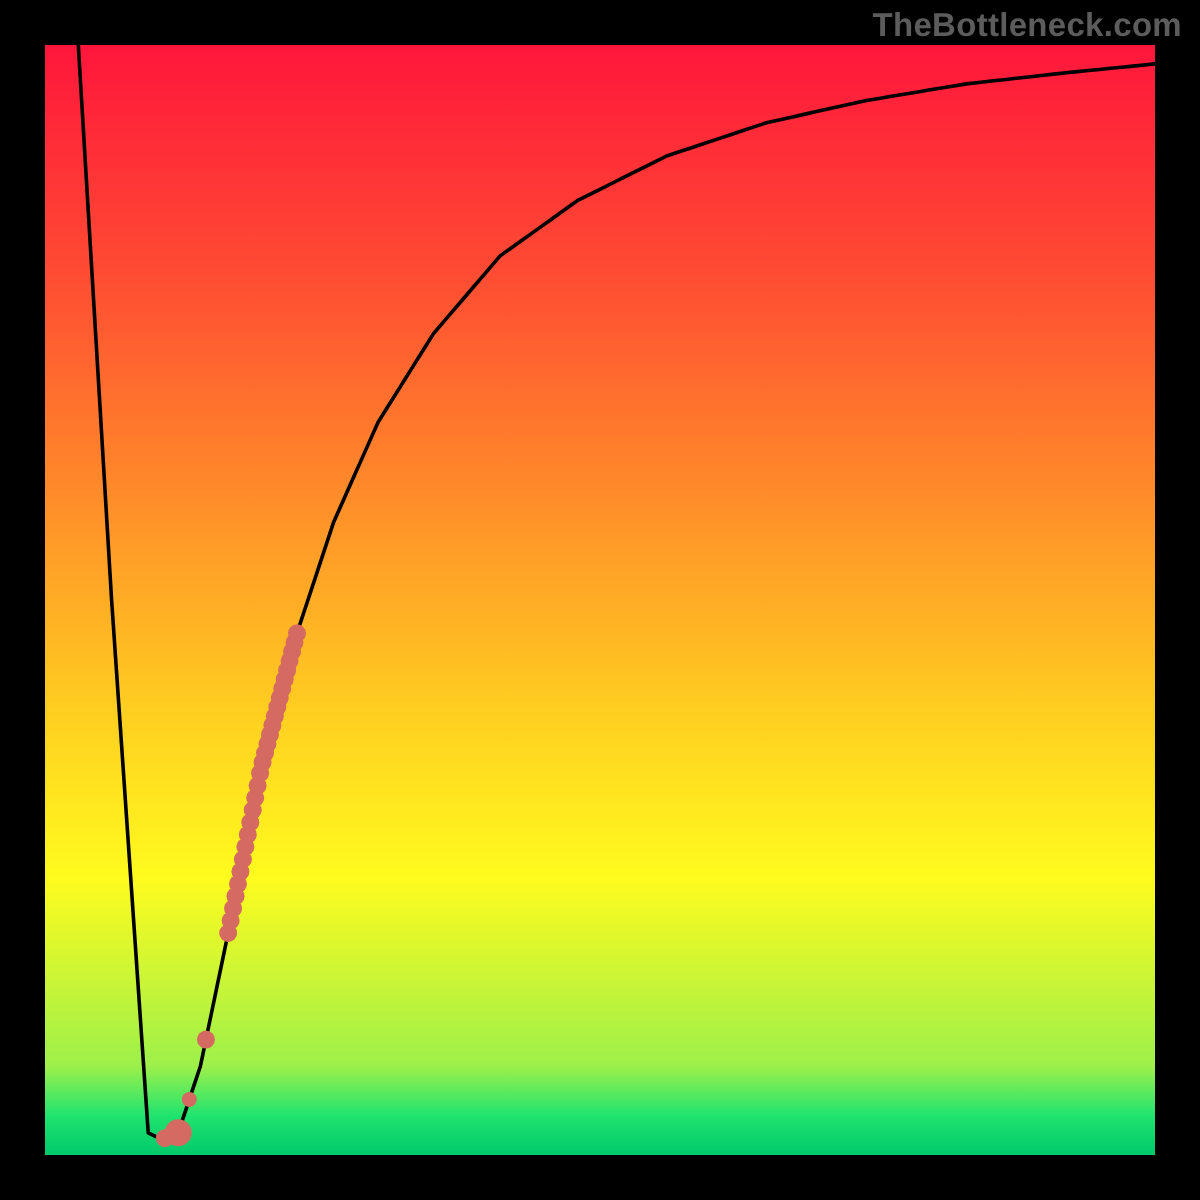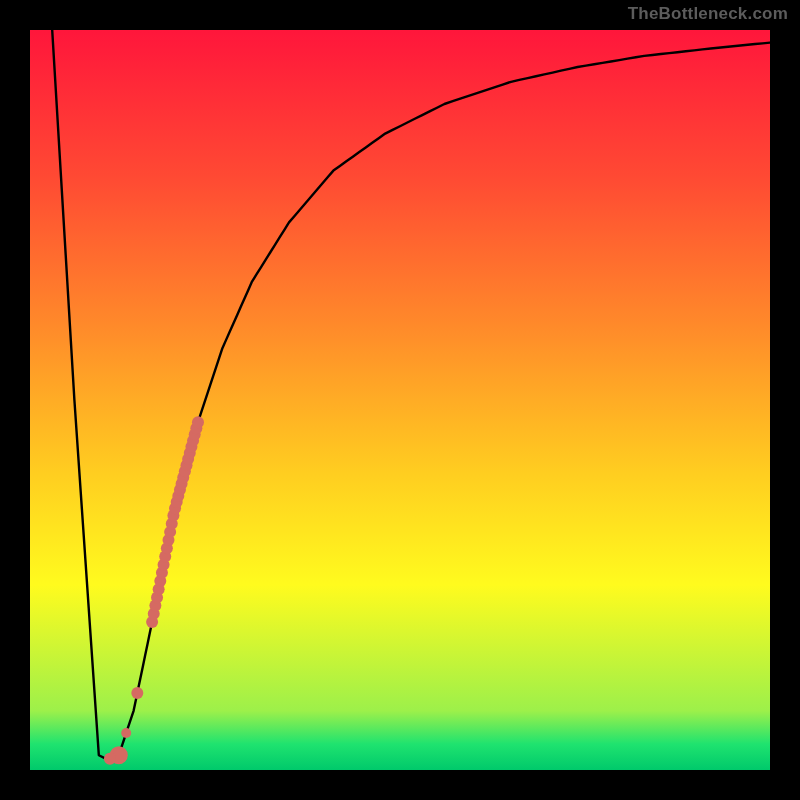--- a/index.html
+++ b/index.html
@@ -18,21 +18,21 @@
   svg {
     position: absolute;
     top: 0;
     left: 0;
   }
   .watermark {
     position: absolute;
     top: 4px;
     right: 12px;
     font-family: Arial, Helvetica, sans-serif;
-    font-size: 17px;
+    font-size: 22px;
     font-weight: 600;
     color: #5c5c5c;
     letter-spacing: 0.2px;
     user-select: none;
   }
 </style>
 </head>
 <body>
 
 <div class="stage">

